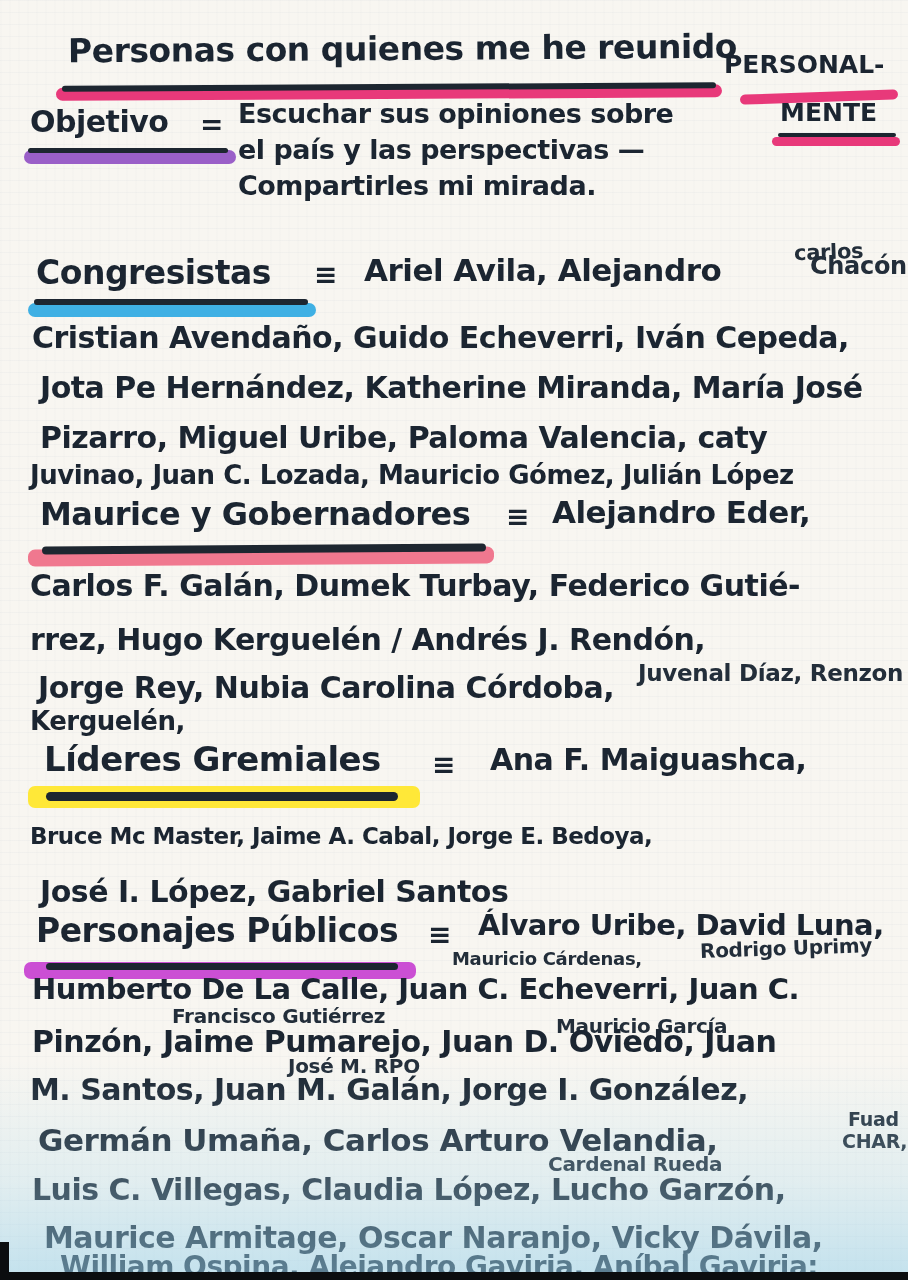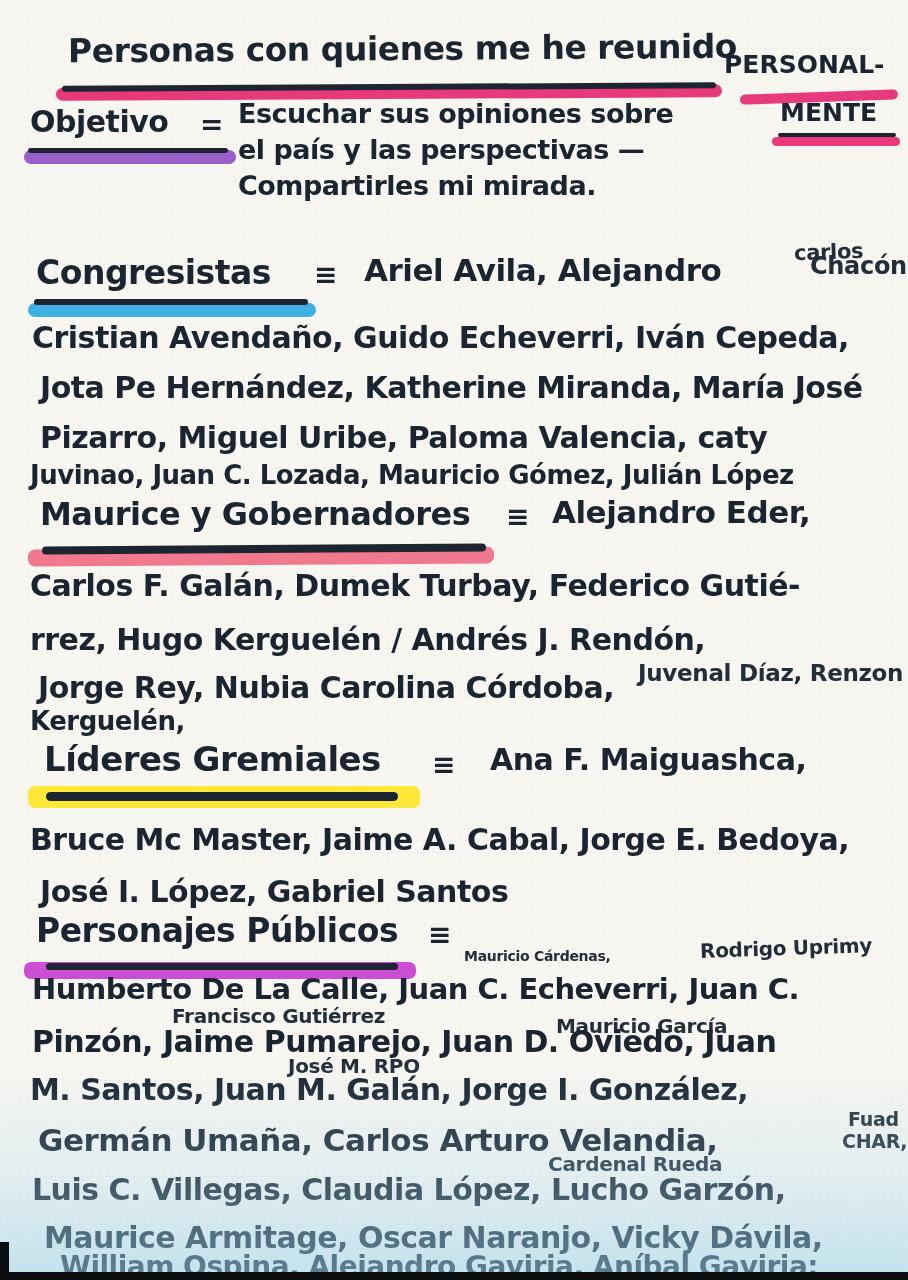--- a/index.html
+++ b/index.html
@@ -82,28 +82,29 @@
   <div class="hw" style="left:30px;top:624px;font-size:30px;">rrez, Hugo Kerguelén / Andrés J. Rendón,</div>
   <div class="hw" style="left:38px;top:672px;font-size:30px;">Jorge Rey, Nubia Carolina Córdoba,</div>
   <div class="sm" style="left:638px;top:660px;font-size:23px;">Juvenal Díaz, Renzon</div>
   <div class="hw" style="left:30px;top:708px;font-size:26px;">Kerguelén,</div>
 
   <div class="hw" style="left:44px;top:742px;font-size:34px;">Líderes Gremiales</div>
   <div class="hw" style="left:432px;top:750px;font-size:28px;">≡</div>
   <div class="hw" style="left:490px;top:744px;font-size:30px;">Ana F. Maiguashca,</div>
   <div class="bar" style="left:28px;top:786px;width:392px;height:22px;background:#ffe838;"></div>
   <div class="bar ink" style="left:46px;top:792px;width:352px;height:9px;"></div>
-  <div class="hw" style="left:30px;top:824px;font-size:30px;">Bruce Mc Master, Jaime A. Cabal, Jorge E. Bedoya,</div>
+  <div class="hw" style="left:30px;top:824px;font-size:23px;">Bruce Mc Master, Jaime A. Cabal, Jorge E. Bedoya,</div>
   <div class="hw" style="left:40px;top:876px;font-size:30px;">José I. López, Gabriel Santos</div>
 
   <div class="hw" style="left:36px;top:914px;font-size:33px;">Personajes Públicos</div>
   <div class="hw" style="left:428px;top:920px;font-size:28px;">≡</div>
+  <div class="hw" style="left:478px;top:910px;font-size:29px;">Álvaro Uribe, David Luna,</div>
   <div class="bar" style="left:24px;top:962px;width:392px;height:17px;background:#cb4fd4;"></div>
   <div class="bar ink" style="left:46px;top:963px;width:352px;height:7px;"></div>
-  <div class="sm" style="left:464px;top:948px;font-size:14px;">Mauricio Cárdenas,</div>
+  <div class="sm" style="left:452px;top:948px;font-size:18px;">Mauricio Cárdenas,</div>
   <div class="sm" style="left:700px;top:936px;font-size:20px;transform:rotate(-2deg);">Rodrigo Uprimy</div>
   <div class="hw" style="left:32px;top:974px;font-size:29px;">Humberto De La Calle, Juan C. Echeverri, Juan C.</div>
   <div class="sm" style="left:172px;top:1004px;font-size:20px;">Francisco Gutiérrez</div>
   <div class="sm" style="left:556px;top:1014px;font-size:20px;">Mauricio García</div>
   <div class="hw" style="left:32px;top:1026px;font-size:30px;">Pinzón, Jaime Pumarejo, Juan D. Oviedo, Juan</div>
   <div class="sm" style="left:288px;top:1054px;font-size:20px;">José M. RPO</div>
   <div class="hw" style="left:30px;top:1074px;font-size:30px;">M. Santos, Juan M. Galán, Jorge I. González,</div>
   <div class="hw" style="left:38px;top:1124px;font-size:31px;">Germán Umaña, Carlos Arturo Velandia,</div>
   <div class="sm" style="left:848px;top:1108px;font-size:19px;">Fuad</div>
   <div class="sm" style="left:842px;top:1130px;font-size:19px;">CHAR,</div>

